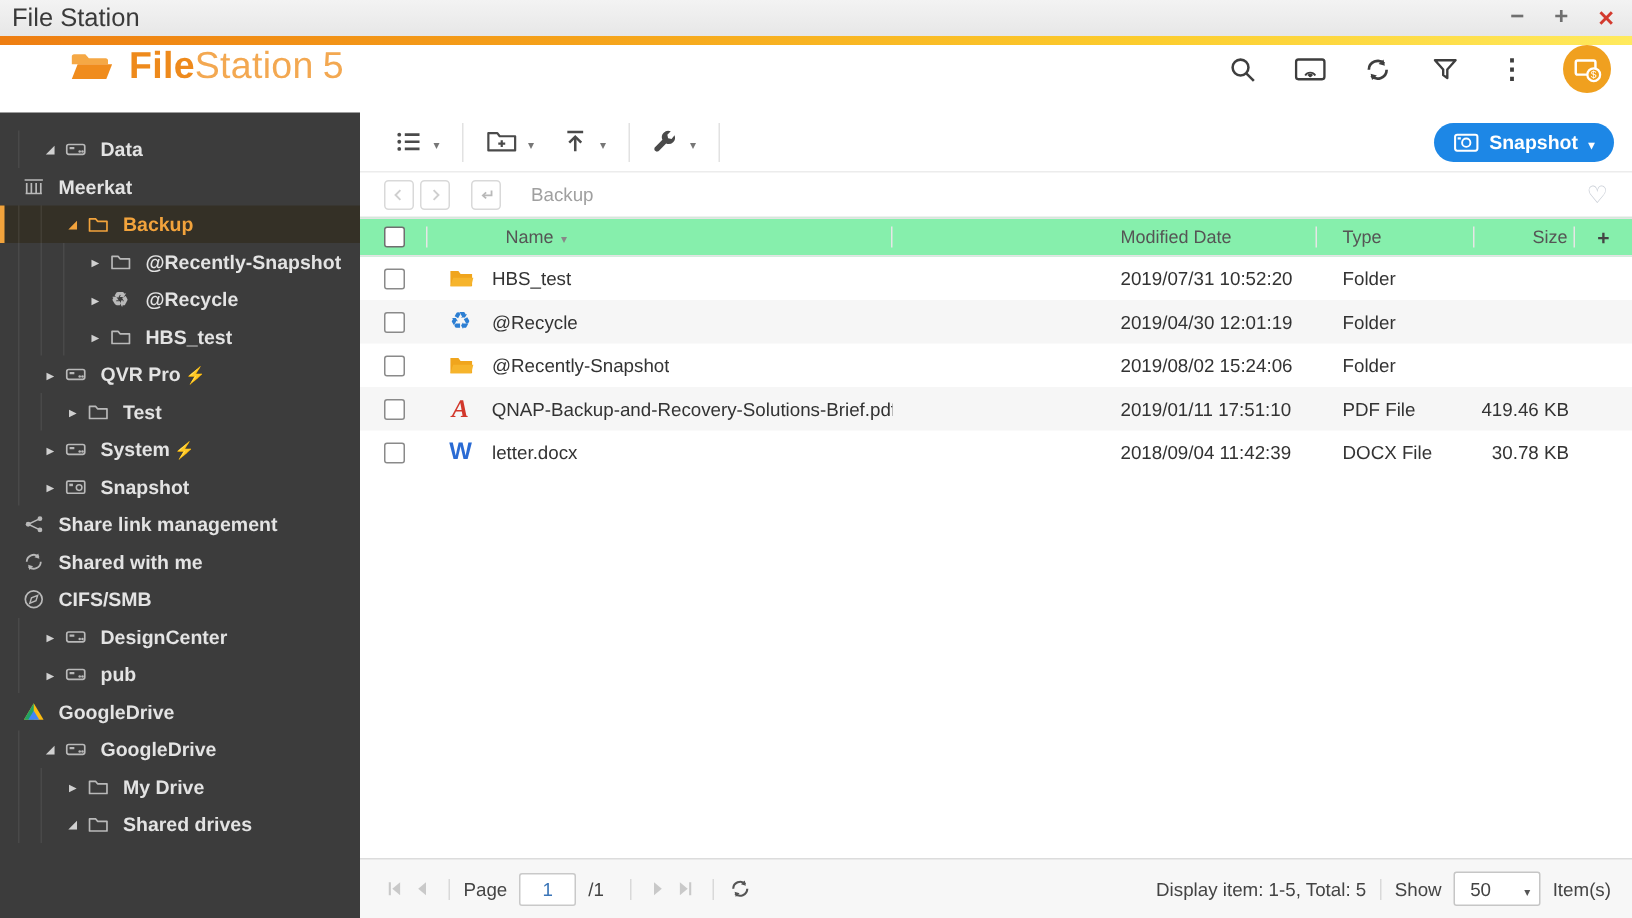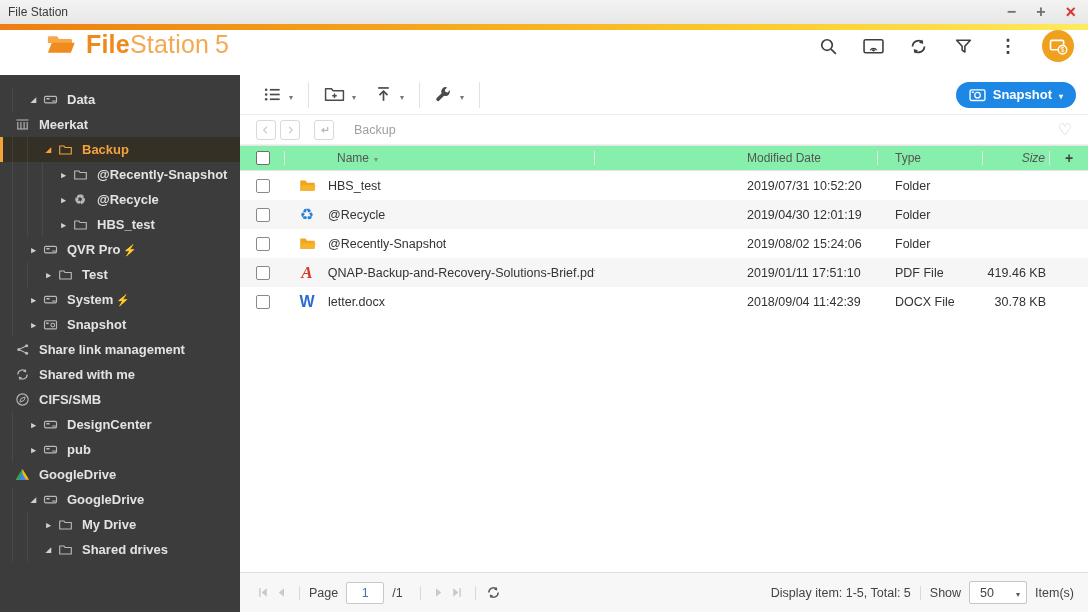--- a/index.html
+++ b/index.html
@@ -1,21 +1,21 @@
 <!DOCTYPE html>
 <html><head>
 <meta charset="utf-8">
 <style>
   * { box-sizing: border-box; margin: 0; padding: 0; }
   html,body { width:1088px; height:612px; overflow:hidden; }
   body { font-family:"Liberation Sans", sans-serif; background:#fff; position:relative; }
 
   
   .titlebar{height:24px;display:flex;align-items:center;background:linear-gradient(#f3f3f3,#e7e7e7);}
-  .tb-title{margin-left:8px;font-size:12px;color:#3a3a3a;}
+  .tb-title{margin-left:8px;font-size:17px;color:#3a3a3a;}
   .wc{margin-left:auto;display:flex;align-items:center;gap:20px;margin-right:12px;}
   .wc span{font-weight:bold;cursor:default;line-height:1;}
   .wc-min::after{content:"−";color:#6f6f6f;font-size:16px;}
   .wc-max::after{content:"+";color:#6f6f6f;font-size:16px;}
   .wc-close::after{content:"×";color:#d33a2e;font-size:18px;}
 
   .gradbar{height:6px;background:linear-gradient(90deg,#ee7e12 0%,#f5a21a 35%,#fccc2d 70%,#ffea5d 100%);}
 
   
   .appbar{height:45px;display:flex;align-items:flex-start;background:#fff;}
@@ -69,21 +69,21 @@
   .fav::after{content:"♡";color:#c9ced6;font-size:16px;}
 
   
   .thead{height:26px;background:#86efac;border-top:1px solid #e4e4e4;border-bottom:1px solid #e4e4e4;display:flex;align-items:center;font-size:12px;color:#555;}
   .th{display:flex;align-items:center;border-right:1px solid #e6e6e6;}
   .th-check{width:45px;}
   .th-name{flex:1;min-width:0;padding-left:52px;gap:5px;}
   .sortcaret::after{content:"▾";font-size:8px;color:#888;}
   .th-modified{width:283px;padding-left:152px;}
   .th-type{width:105px;padding-left:17px;}
-  .th-size{width:67px;justify-content:flex-end;padding-right:4px;font-style:italic;}
+  .th-size{width:67px;justify-content:flex-end;padding-right:4px;}
   .th-plus{width:38px;justify-content:center;border-right:none;color:#444;font-size:14px;font-weight:bold;}
 
   .cb{width:14px;height:14px;border:1.5px solid #8a8a8a;border-radius:2px;background:#fff;margin-left:16px;display:block;}
   .thead .cb{border-color:#6f6f6f;}
 
   .trow{height:29px;display:flex;align-items:center;font-size:12.5px;color:#333;}
   .trow.alt{background:#f6f6f6;}
   .cell{display:flex;align-items:center;height:100%;}
   .c-check{width:45px;}
   .c-name{flex:1;min-width:0;}

